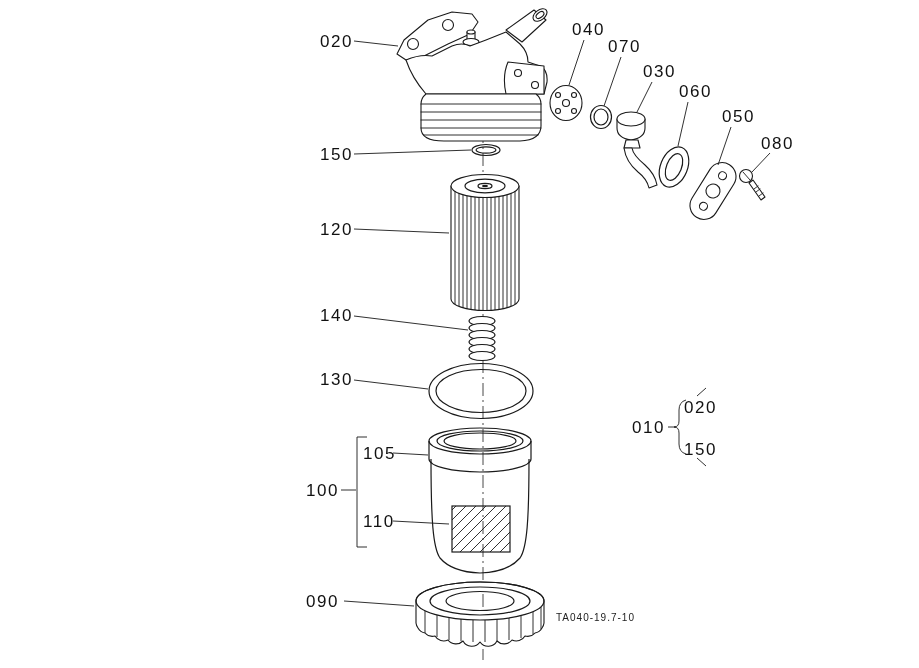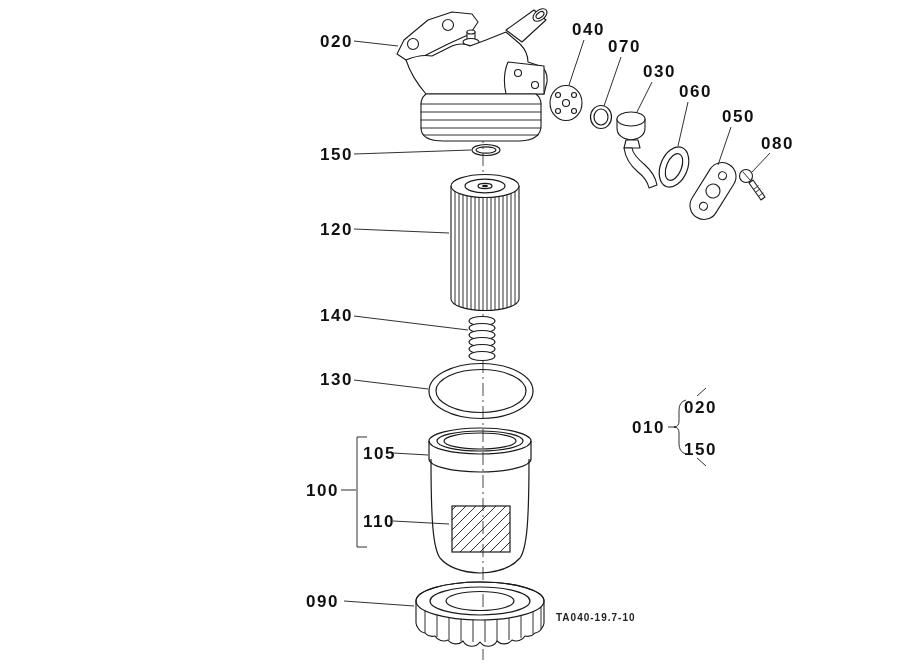--- a/index.html
+++ b/index.html
@@ -1,17 +1,17 @@
 <!DOCTYPE html>
 <html><head>
 <meta charset="utf-8">
 <style>
   html,body{margin:0;padding:0;background:#ffffff;}
   .stage{position:relative;width:919px;height:668px;background:#fff;overflow:hidden;
-         font-family:"Liberation Sans",sans-serif;font-weight:bold;}
+         font-family:"Liberation Sans",sans-serif;}
   svg{position:absolute;left:0;top:0;}
   .part{fill:#fff;stroke:#1a1a1a;stroke-width:1.1;stroke-linejoin:round;stroke-linecap:round;}
   .thin{fill:none;stroke:#1a1a1a;stroke-width:0.9;}
   .open{fill:none;stroke:#1a1a1a;stroke-width:1.2;}
   .leader{stroke:#1a1a1a;stroke-width:0.9;fill:none;}
   .callout{font-family:"Liberation Sans",sans-serif;font-size:17px;letter-spacing:1.5px;fill:#111;}
   .code{font-family:"Liberation Sans",sans-serif;font-size:10px;letter-spacing:1px;fill:#222;}
   .cl{stroke:#1a1a1a;stroke-width:0.8;stroke-dasharray:13 4 2 4;fill:none;}
 </style>
 </head>

